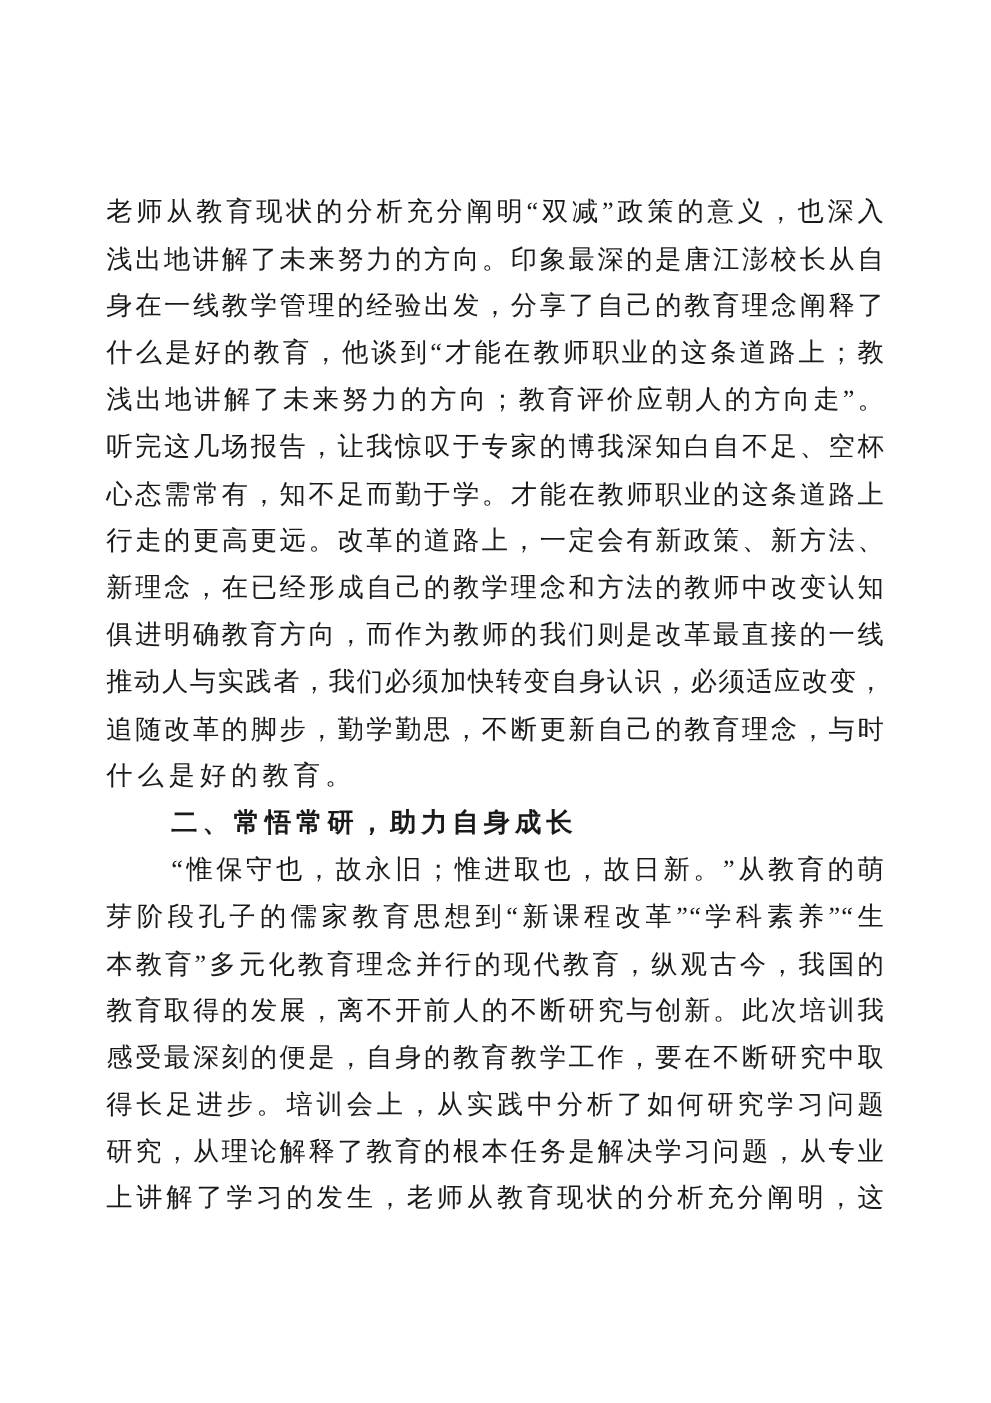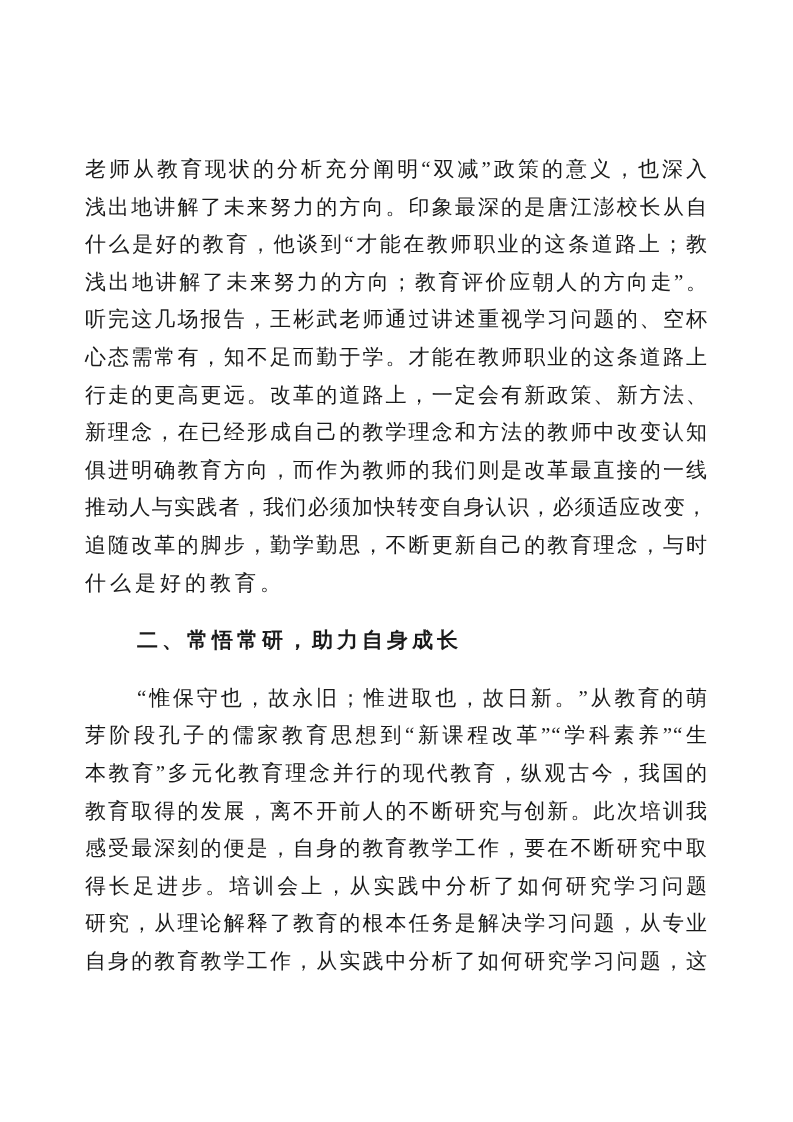--- a/index.html
+++ b/index.html
@@ -28,42 +28,43 @@
     white-space: nowrap;
   }
   
   .j {
     white-space: normal;
     letter-spacing: 1px;
     text-align: justify;
     text-align-last: justify;
   }
   .heading { font-weight: bold; }
-  .ind { text-indent: 52px; margin-top: 20px; }
+  .ind { text-indent: 52px; }
 </style>
 </head>
 <body>
 
 <div class="page">
   <div class="content">
     <div class="line j">老师从教育现状的分析充分阐明“双减”政策的意义，也深入</div>
     <div class="line j">浅出地讲解了未来努力的方向。印象最深的是唐江澎校长从自</div>
+    <div class="line j">身在一线教学管理的经验出发，分享了自己的教育理念阐释了</div>
     <div class="line j">什么是好的教育，他谈到“才能在教师职业的这条道路上；教</div>
     <div class="line j">浅出地讲解了未来努力的方向；教育评价应朝人的方向走”。</div>
-    <div class="line j">听完这几场报告，王彬武老师通过讲述重视学习问题的、空杯</div>
+    <div class="line j">听完这几场报告，让我惊叹于专家的博我深知白自不足、空杯</div>
     <div class="line j">心态需常有，知不足而勤于学。才能在教师职业的这条道路上</div>
     <div class="line j">行走的更高更远。改革的道路上，一定会有新政策、新方法、</div>
     <div class="line j">新理念，在已经形成自己的教学理念和方法的教师中改变认知</div>
     <div class="line j">俱进明确教育方向，而作为教师的我们则是改革最直接的一线</div>
     <div class="line j">推动人与实践者，我们必须加快转变自身认识，必须适应改变，</div>
     <div class="line j">追随改革的脚步，勤学勤思，不断更新自己的教育理念，与时</div>
     <div class="line">什么是好的教育。</div>
     <div class="line heading ind">二、常悟常研，助力自身成长</div>
     <div class="line j ind">“惟保守也，故永旧；惟进取也，故日新。”从教育的萌</div>
     <div class="line j">芽阶段孔子的儒家教育思想到“新课程改革”“学科素养”“生</div>
     <div class="line j">本教育”多元化教育理念并行的现代教育，纵观古今，我国的</div>
     <div class="line j">教育取得的发展，离不开前人的不断研究与创新。此次培训我</div>
     <div class="line j">感受最深刻的便是，自身的教育教学工作，要在不断研究中取</div>
     <div class="line j">得长足进步。培训会上，从实践中分析了如何研究学习问题</div>
     <div class="line j">研究，从理论解释了教育的根本任务是解决学习问题，从专业</div>
-    <div class="line j">自身的教育教学工作，从实践中分析了如何研究学习问题，这</div>
+    <div class="line j">上讲解了学习的发生，老师从教育现状的分析充分阐明，这</div>
   </div>
 </div>
 
 </body></html>

